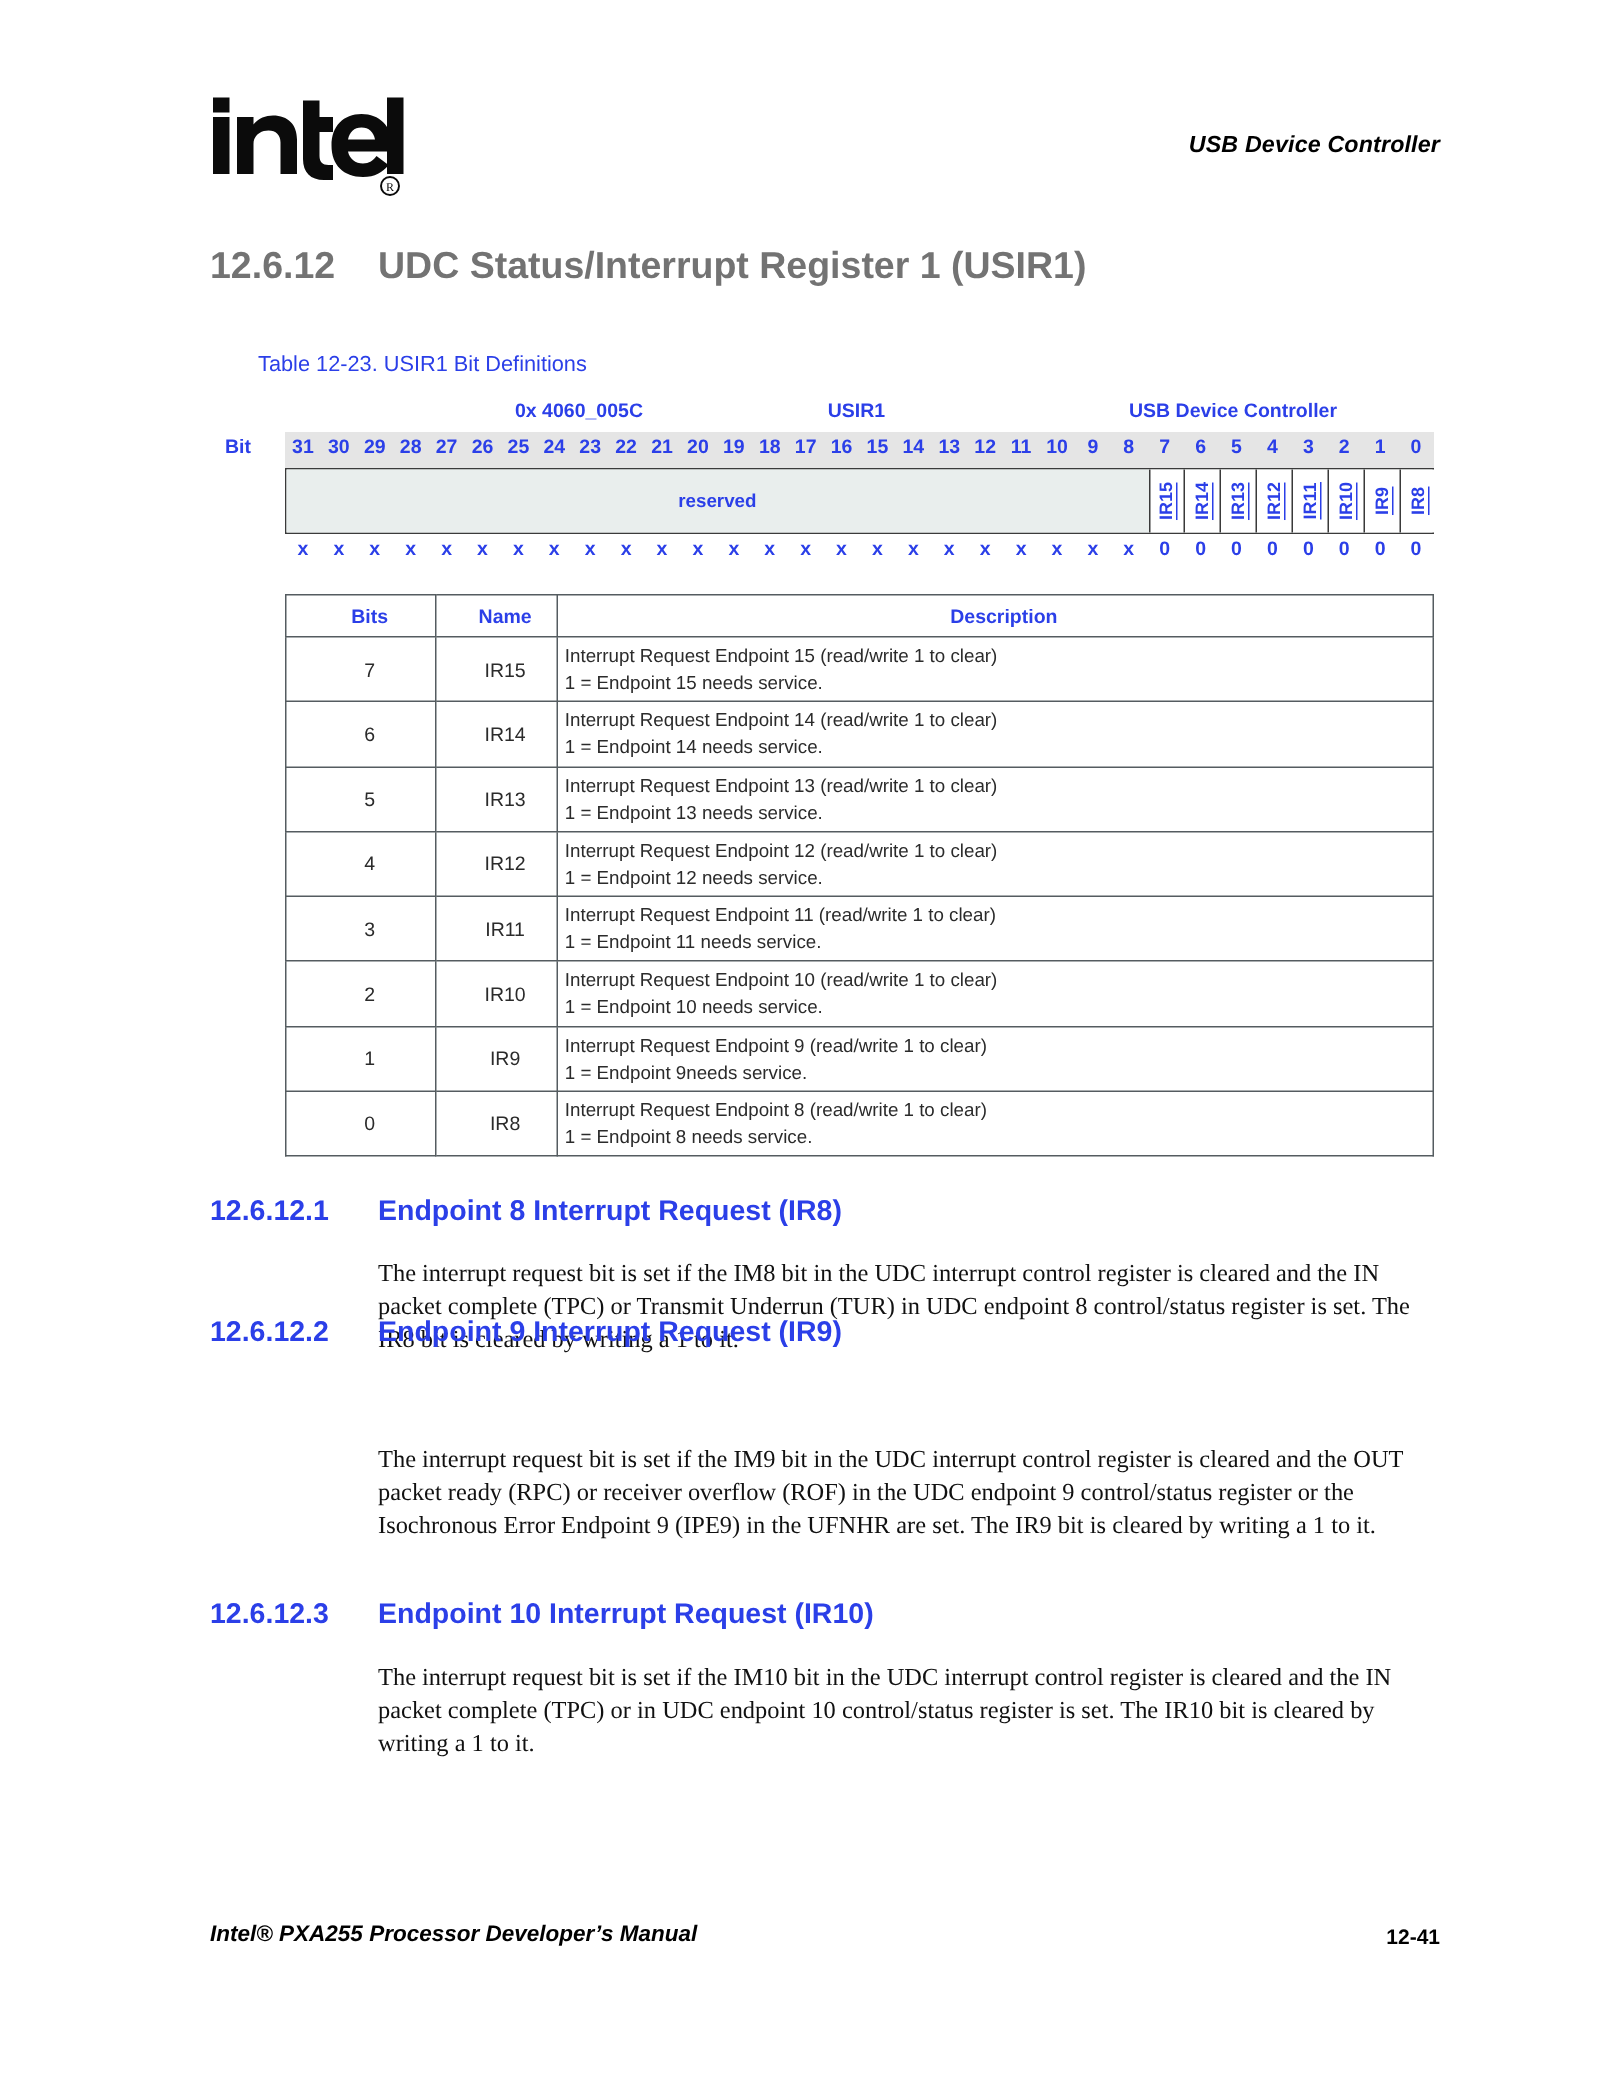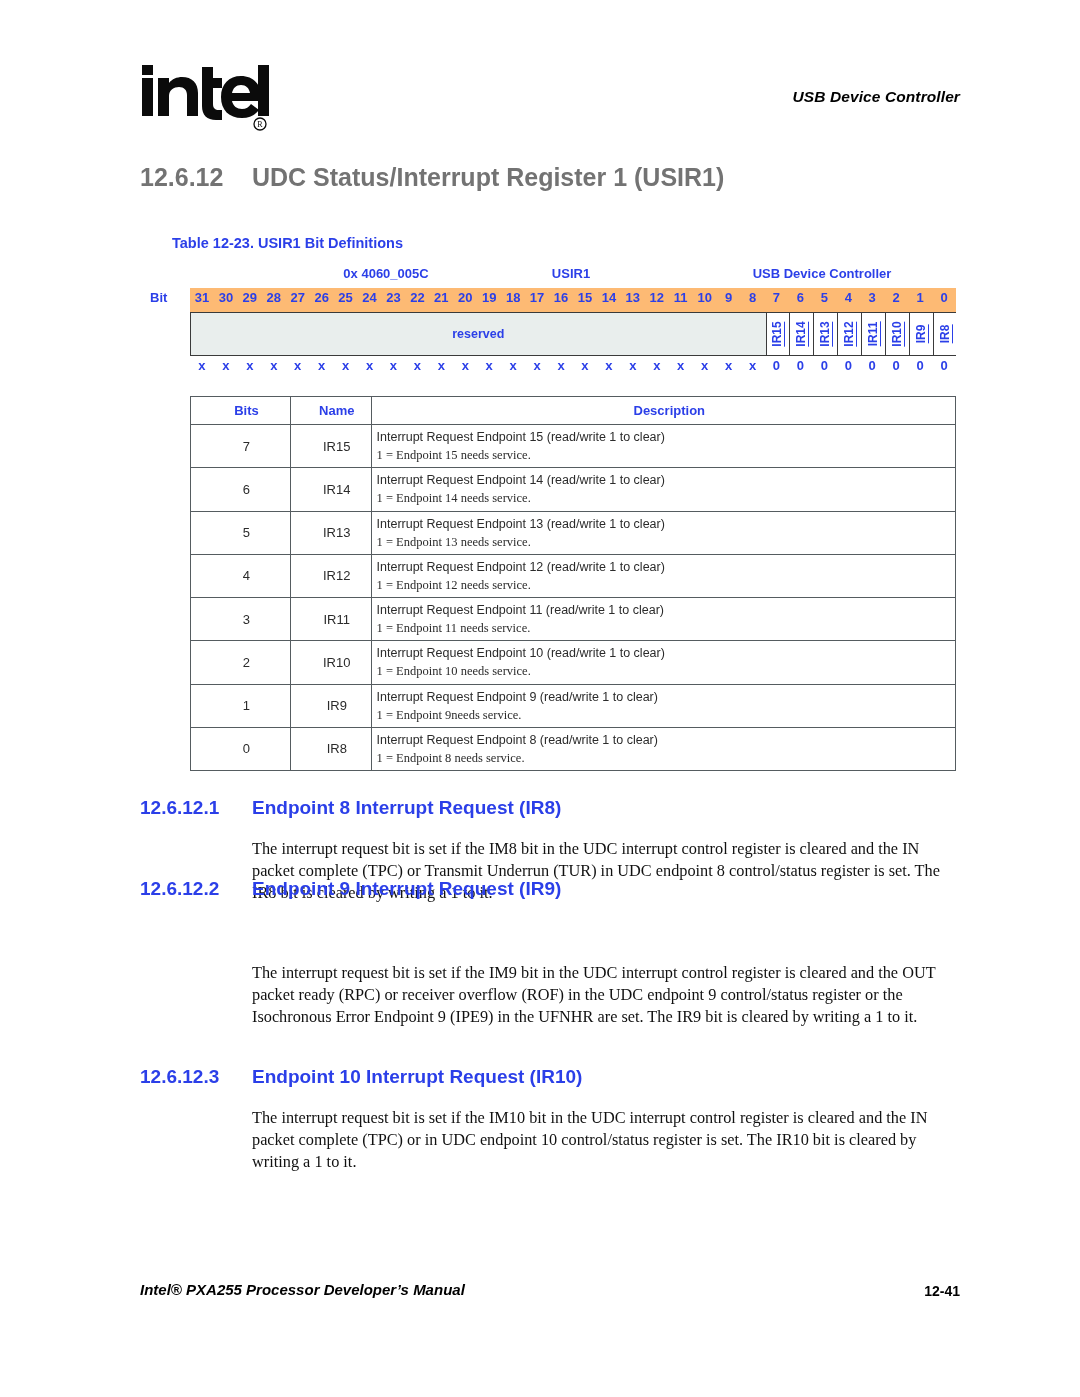--- a/index.html
+++ b/index.html
@@ -59,21 +59,21 @@
     display: inline-block;
     width: 112px;
   }
 
   .table-caption {
     position: absolute;
     left: 172px;
     top: 235px;
     color: #2B3FE8;
     font-size: 14.5px;
-    font-weight: bold;
+    font-weight: normal;
     white-space: nowrap;
   }
 
   
   .reg-diagram {
     position: absolute;
     left: 150px;
     top: 266px;
     width: 810px;
   }
@@ -89,21 +89,21 @@
     white-space: nowrap;
     transform: translateX(-50%);
   }
   .reg-addr  { left: 236px; }
   .reg-name  { left: 421px; }
   .reg-owner { left: 672px; }
 
   .bitnum-row {
     position: relative;
     height: 24px;
-    background: #fdba74;
+    background: #e5e5e5;
     margin-left: 40px;
     width: 766px;
   }
   .bit-label {
     position: absolute;
     left: -40px;
     top: 2px;
     width: 34px;
     text-align: left;
     color: #2B3FE8;
@@ -215,21 +215,21 @@
   }
   .def-table td.c-desc {
     text-align: left;
     padding: 3px 0 3px 5px;
     font-size: 12.5px;
     color: #2b2b2b;
     line-height: 1.45;
   }
   .def-table tr.row-res td { height: 27px; }
   .def-table tr.row-ir td  { height: 41px; }
-  .desc-l2 { display: block; font-family: Liberation Serif, serif; }
+  .desc-l2 { display: block; }
 
   
   .sub-heading {
     position: absolute;
     left: 140px;
     color: #2B3FE8;
     font-size: 19px;
     font-weight: bold;
     white-space: nowrap;
   }

